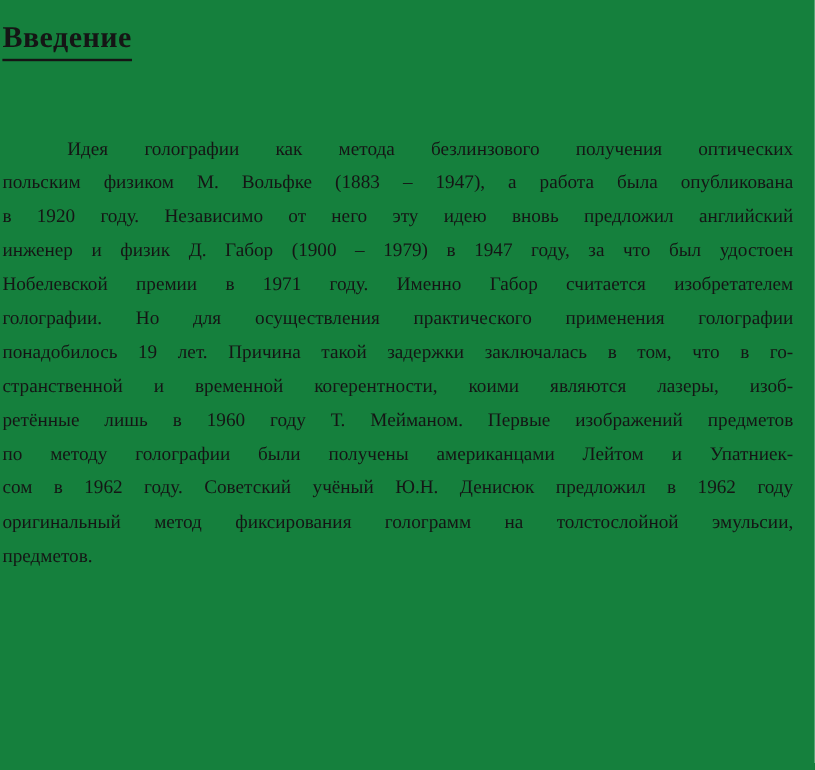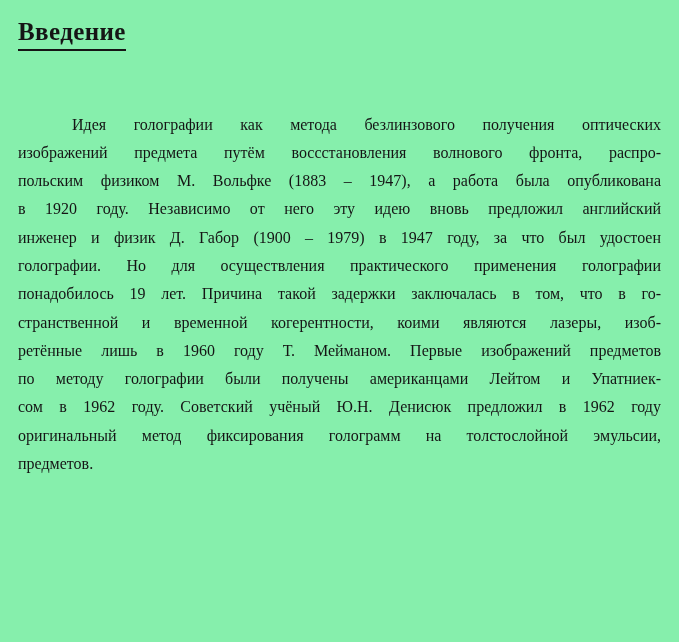--- a/index.html
+++ b/index.html
@@ -11,22 +11,22 @@
       width: 679px;
       height: 642px;
       overflow: hidden;
       font-family: "Liberation Serif", serif;
       color: #151515;
     }
     .page {
       box-sizing: border-box;
       width: 679px;
       height: 642px;
-      padding: 12px 18px 0 18px;
-      background: #86efac;
+      padding: 12px 18px 0 2px;
+      background: #15803d;
     }
     .title {
       display: inline-block;
       margin: 6px 0 0 0;
       font-size: 25px;
       font-weight: bold;
       letter-spacing: 0.4px;
       border-bottom: 2px solid #151515;
       padding-bottom: 3px;
       line-height: 1.1;
@@ -51,24 +51,24 @@
     }
   </style>
 </head>
 <body>
 
 <div class="page">
   <h1 class="title">Введение</h1>
 
   <div class="paragraph-body">
       <div class="line first">Идея голографии как метода безлинзового получения оптических</div>
-      <div class="line">изображений предмета путём воссстановления волнового фронта, распро-</div>
       <div class="line">польским физиком М. Вольфке (1883 – 1947), а работа была опубликована</div>
       <div class="line">в 1920 году. Независимо от него эту идею вновь предложил английский</div>
       <div class="line">инженер и физик Д. Габор (1900 – 1979) в 1947 году, за что был удостоен</div>
+      <div class="line">Нобелевской премии в 1971 году. Именно Габор считается изобретателем</div>
       <div class="line">голографии. Но для осуществления практического применения голографии</div>
       <div class="line">понадобилось 19 лет. Причина такой задержки заключалась в том, что в го-</div>
       <div class="line">странственной и временной когерентности, коими являются лазеры, изоб-</div>
       <div class="line">ретённые лишь в 1960 году Т. Мейманом. Первые изображений предметов</div>
       <div class="line">по методу голографии были получены американцами Лейтом и Упатниек-</div>
       <div class="line">сом в 1962 году. Советский учёный Ю.Н. Денисюк предложил в 1962 году</div>
       <div class="line">оригинальный метод фиксирования голограмм на толстослойной эмульсии,</div>
       <div class="line last">предметов.</div>
     </div>
 </div>

